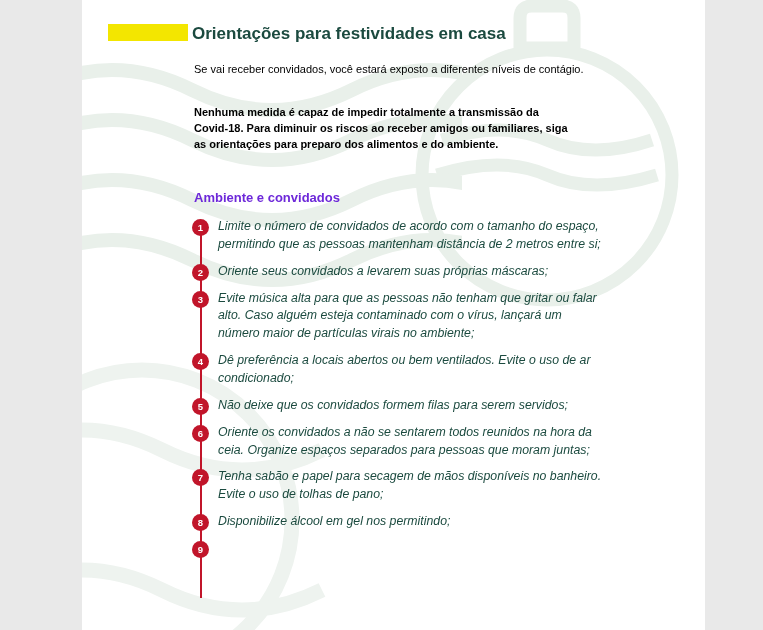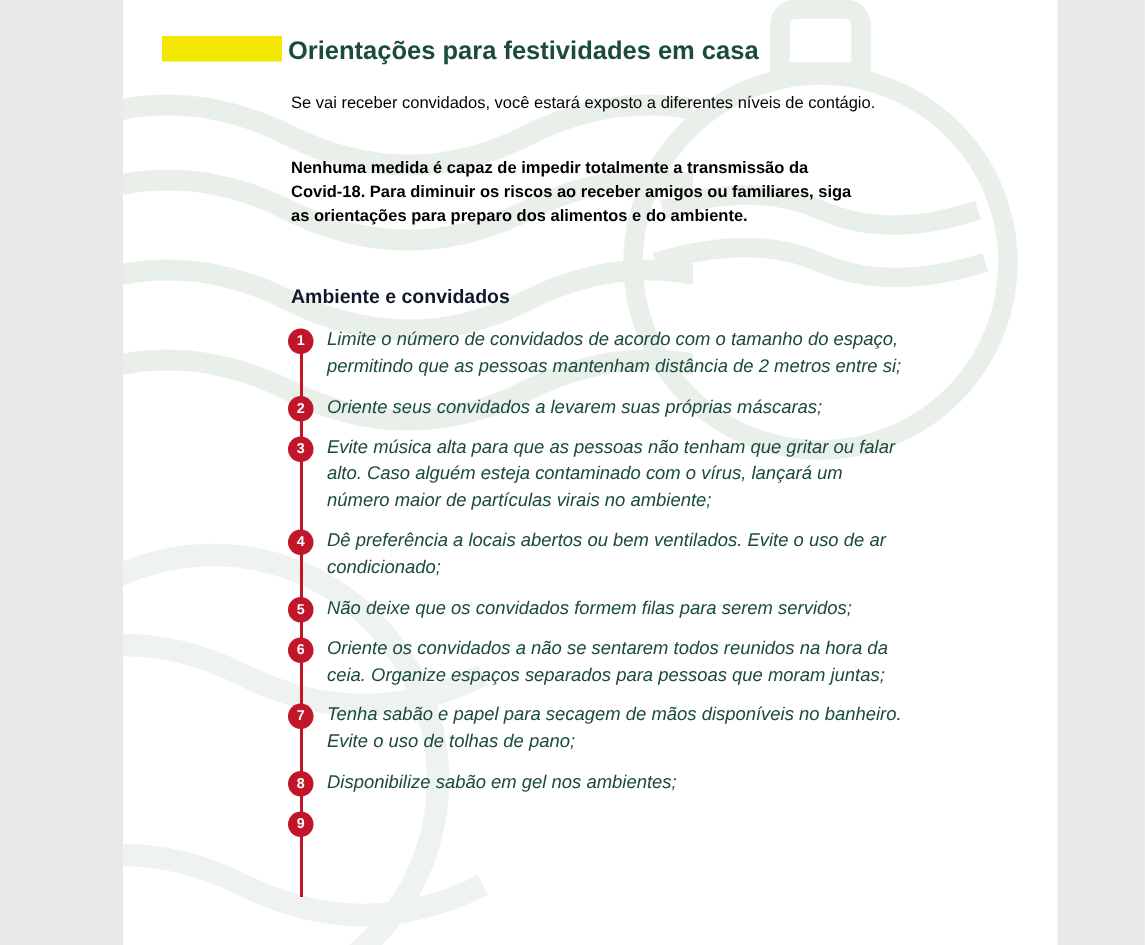--- a/index.html
+++ b/index.html
@@ -89,21 +89,21 @@
     color: #000000;
   }
   .para.p1 { top: 62px; }
   .para.p2 { top: 105px; font-weight: bold; width: 376px; }
   .section-heading {
     position: absolute;
     left: 112px;
     top: 190px;
     font-size: 13px;
     font-weight: bold;
-    color: #0f172a;
+    color: #6d28d9;
   }
   .list-wrap {
     position: absolute;
     left: 110px;
     top: 218px;
     width: 500px;
   }
   .timeline {
     position: absolute;
     left: 8px;
@@ -219,21 +219,21 @@
           <div class="item-text">Oriente os convidados a não se sentarem todos reunidos na hora da ceia. Organize espaços separados para pessoas que moram juntas;</div>
         </div>
 
         <div class="item">
           <div class="badge">7</div>
           <div class="item-text">Tenha sabão e papel para secagem de mãos disponíveis no banheiro. Evite o uso de tolhas de pano;</div>
         </div>
 
         <div class="item">
           <div class="badge">8</div>
-          <div class="item-text">Disponibilize sabão em gel nos ambientes;</div>
+          <div class="item-text">Disponibilize álcool em gel nos permitindo;</div>
         </div>
 
         <div class="item">
           <div class="badge">9</div>
         </div>
 
       </div>
     </div>
   </div>
 </div>

